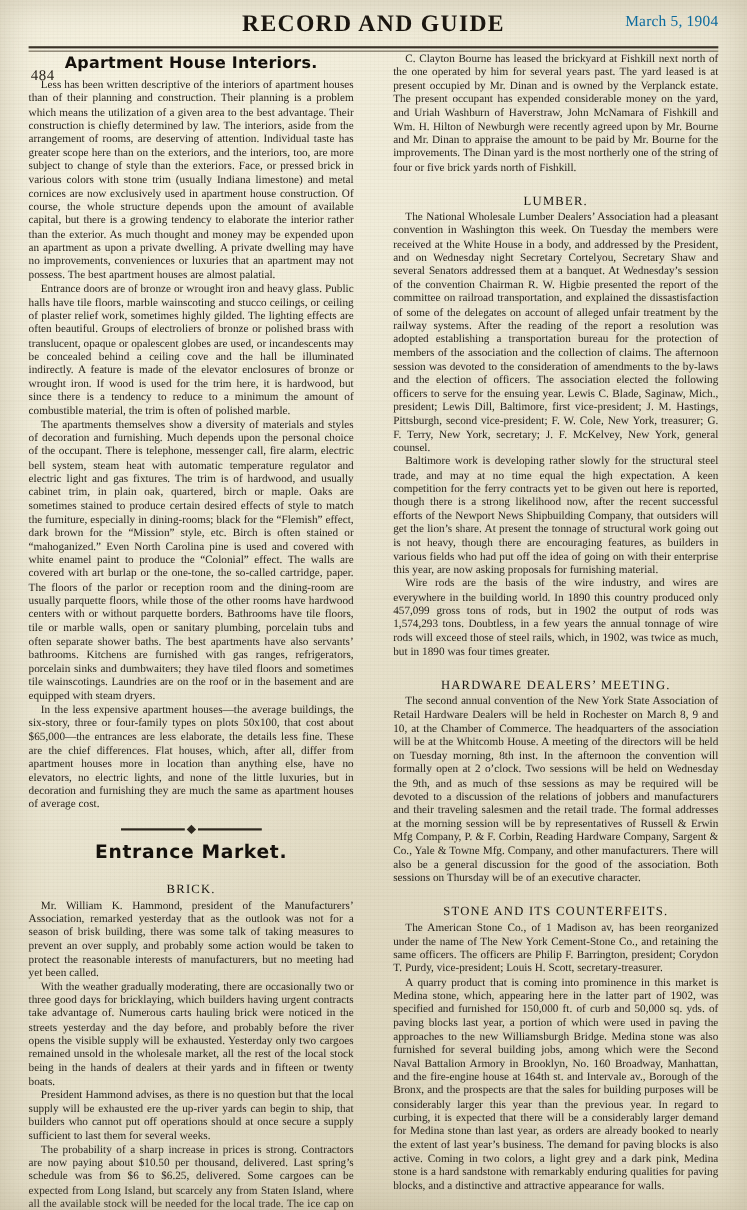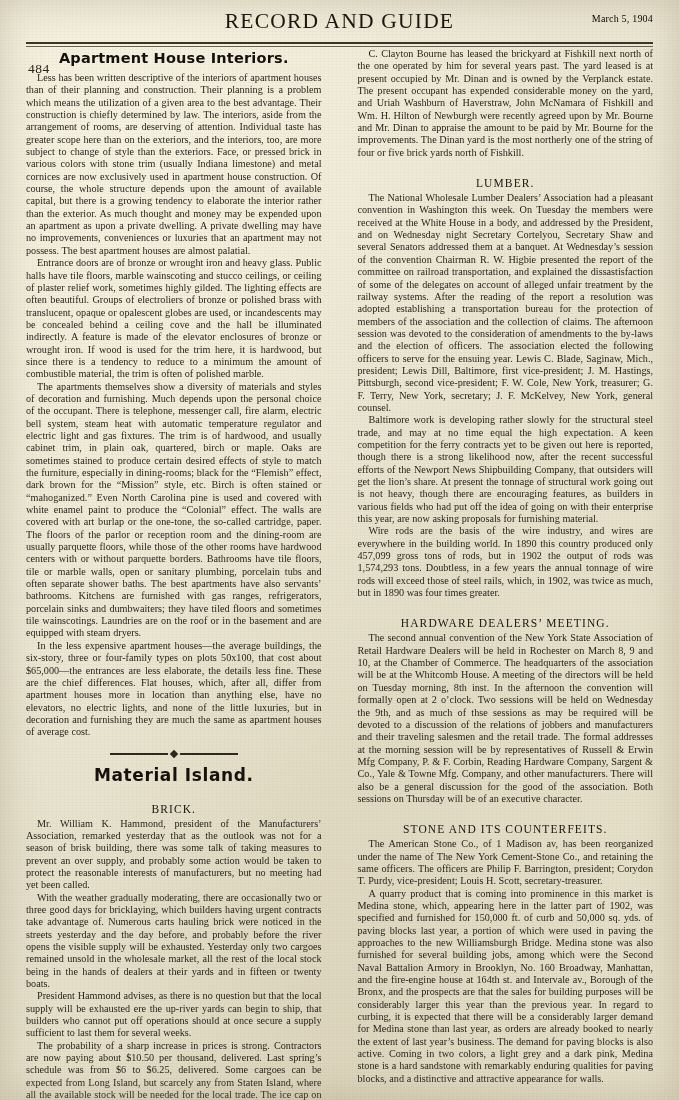--- a/index.html
+++ b/index.html
@@ -39,29 +39,29 @@
     position:absolute; left:2px; top:27px;
     font-size:13.5px; letter-spacing:.5px;
     font-family:"Liberation Serif", serif;
     color:#2a251d;
     margin-top:28px;
   }
   .mast-title {
     position:absolute; left:0; right:0; top:3px;
     text-align:center;
     font-family:"Liberation Serif", serif;
-    font-weight:normal;
+    font-weight:bold;
     font-size:21.5px;
     letter-spacing:1.2px;
     color:#15110c;
   }
   .mast-date {
     position:absolute; right:0; top:7px;
-    font-size:10px;
-    color:#000000;
+    font-size:14px;
+    color:#0369a1;
     letter-spacing:.2px;
   }
   .rule-top {
     margin:2px 26px 0 26px;
     border-top:2px solid #3a3328;
     border-bottom:1px solid #6a6150;
     height:2px;
   }
 
   
@@ -158,21 +158,21 @@
       <p class="body">Entrance doors are of bronze or wrought iron and heavy glass. Public halls have tile floors, marble wainscoting and stucco ceilings, or ceiling of plaster relief work, sometimes highly gilded. The lighting effects are often beautiful. Groups of electroliers of bronze or polished brass with translucent, opaque or opalescent globes are used, or incandescents may be concealed behind a ceiling cove and the hall be illuminated indirectly. A feature is made of the elevator enclosures of bronze or wrought iron. If wood is used for the trim here, it is hardwood, but since there is a tendency to reduce to a minimum the amount of combustible material, the trim is often of polished marble.</p>
       <p class="body">The apartments themselves show a diversity of materials and styles of decoration and furnishing. Much depends upon the personal choice of the occupant. There is telephone, messenger call, fire alarm, electric bell system, steam heat with automatic temperature regulator and electric light and gas fixtures. The trim is of hardwood, and usually cabinet trim, in plain oak, quartered, birch or maple. Oaks are sometimes stained to produce certain desired effects of style to match the furniture, especially in dining-rooms; black for the “Flemish” effect, dark brown for the “Mission” style, etc. Birch is often stained or “mahoganized.” Even North Carolina pine is used and covered with white enamel paint to produce the “Colonial” effect. The walls are covered with art burlap or the one-tone, the so-called cartridge, paper. The floors of the parlor or reception room and the dining-room are usually parquette floors, while those of the other rooms have hardwood centers with or without parquette borders. Bathrooms have tile floors, tile or marble walls, open or sanitary plumbing, porcelain tubs and often separate shower baths. The best apartments have also servants’ bathrooms. Kitchens are furnished with gas ranges, refrigerators, porcelain sinks and dumbwaiters; they have tiled floors and sometimes tile wainscotings. Laundries are on the roof or in the basement and are equipped with steam dryers.</p>
       <p class="body">In the less expensive apartment houses—the average buildings, the six-story, three or four-family types on plots 50x100, that cost about $65,000—the entrances are less elaborate, the details less fine. These are the chief differences. Flat houses, which, after all, differ from apartment houses more in location than anything else, have no elevators, no electric lights, and none of the little luxuries, but in decoration and furnishing they are much the same as apartment houses of average cost.</p>
 
       <div class="ornament">
         <span class="bar"></span>
         <span class="dot"></span>
         <span class="bar"></span>
       </div>
 
-      <h2 class="headline material">Material Island.</h2>
+      <h2 class="headline material">Entrance Market.</h2>
       <h3 class="subhead">BRICK.</h3>
 
       <p class="body">Mr. William K. Hammond, president of the Manufacturers’ Association, remarked yesterday that as the outlook was not for a season of brisk building, there was some talk of taking measures to prevent an over supply, and probably some action would be taken to protect the reasonable interests of manufacturers, but no meeting had yet been called.</p>
       <p class="body">With the weather gradually moderating, there are occasionally two or three good days for bricklaying, which builders having urgent contracts take advantage of. Numerous carts hauling brick were noticed in the streets yesterday and the day before, and probably before the river opens the visible supply will be exhausted. Yesterday only two cargoes remained unsold in the wholesale market, all the rest of the local stock being in the hands of dealers at their yards and in fifteen or twenty boats.</p>
       <p class="body">President Hammond advises, as there is no question but that the local supply will be exhausted ere the up-river yards can begin to ship, that builders who cannot put off operations should at once secure a supply sufficient to last them for several weeks.</p>
       <p class="body">The probability of a sharp increase in prices is strong. Contractors are now paying about $10.50 per thousand, delivered. Last spring’s schedule was from $6 to $6.25, delivered. Some cargoes can be expected from Long Island, but scarcely any from Staten Island, where all the available stock will be needed for the local trade. The ice cap on the Hudson is still hard and fast, and though no one can foretell what the weather will do, the general expectation is that the first of April will scarcely see clear sailing to Haverstraw Bay.</p>
     </div>
 
     <div class="col">
       <p class="body">C. Clayton Bourne has leased the brickyard at Fishkill next north of the one operated by him for several years past. The yard leased is at present occupied by Mr. Dinan and is owned by the Verplanck estate. The present occupant has expended considerable money on the yard, and Uriah Washburn of Haverstraw, John McNamara of Fishkill and Wm. H. Hilton of Newburgh were recently agreed upon by Mr. Bourne and Mr. Dinan to appraise the amount to be paid by Mr. Bourne for the improvements. The Dinan yard is the most northerly one of the string of four or five brick yards north of Fishkill.</p>

